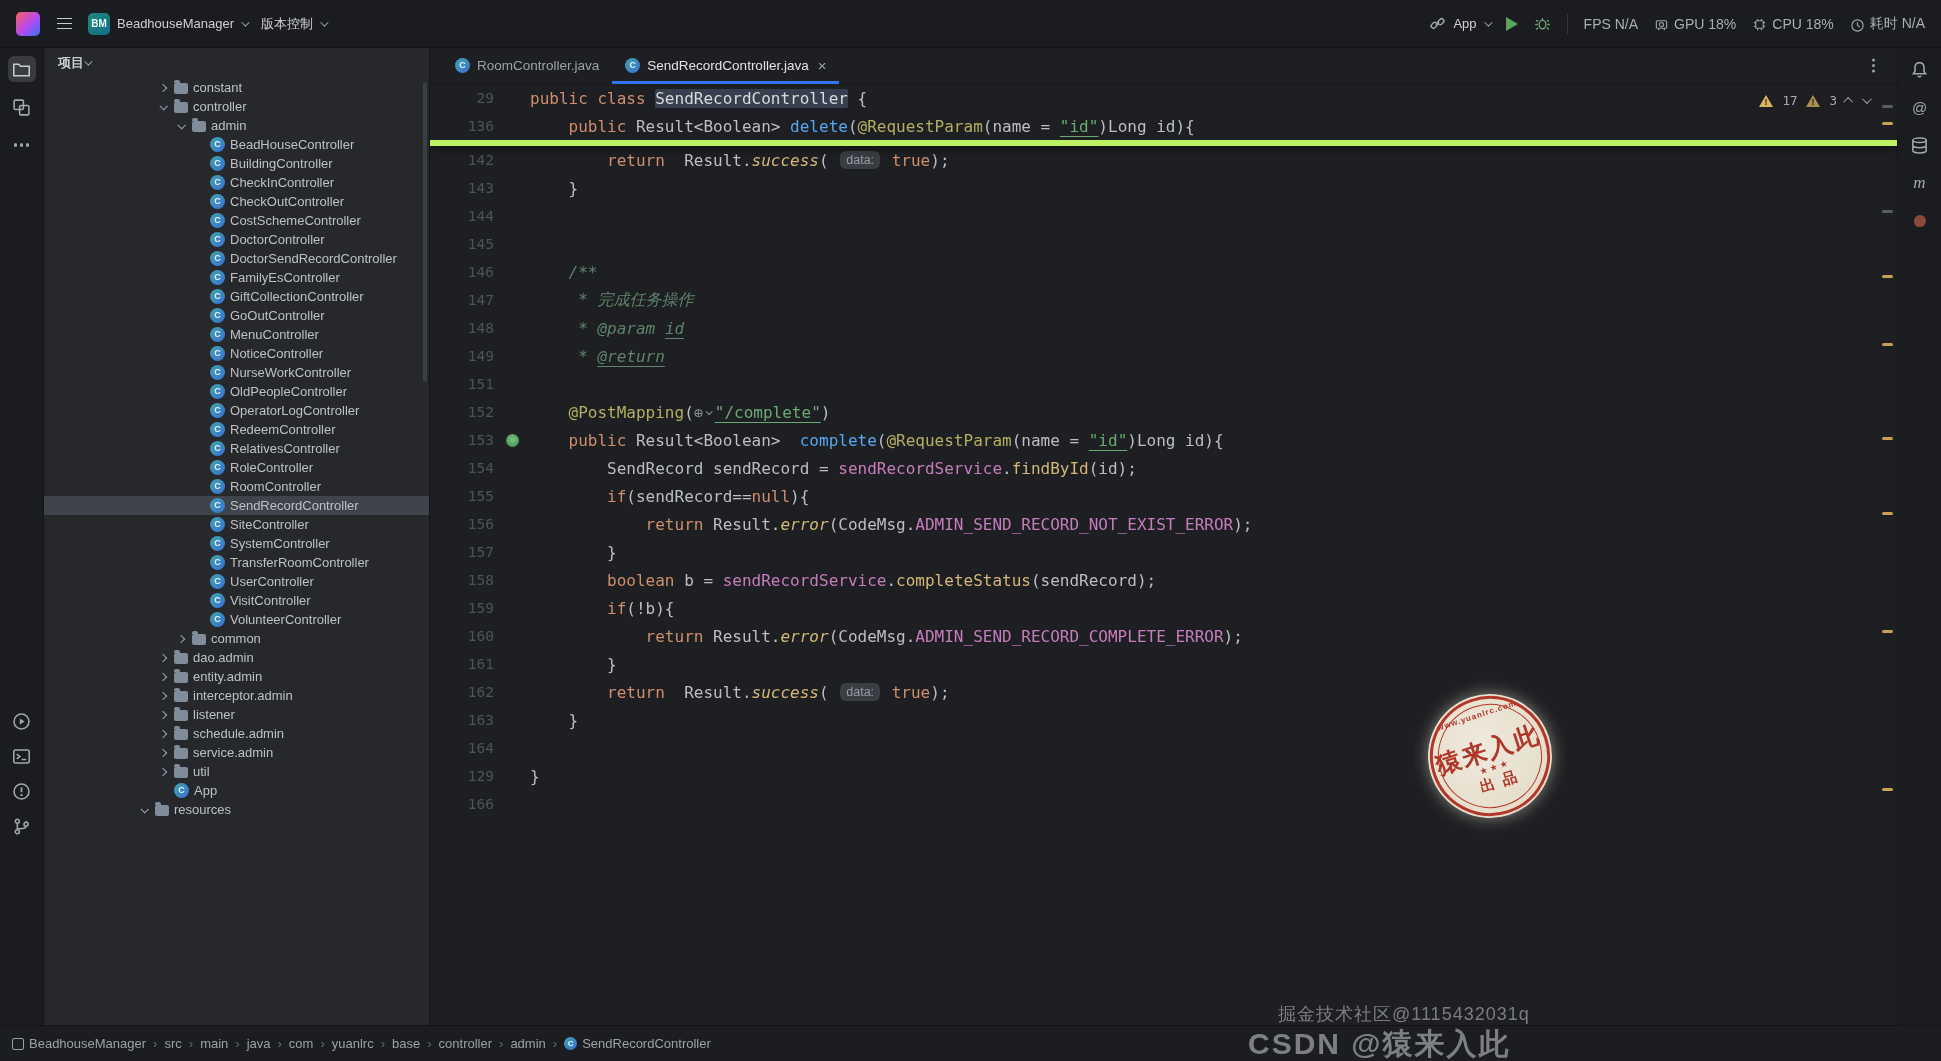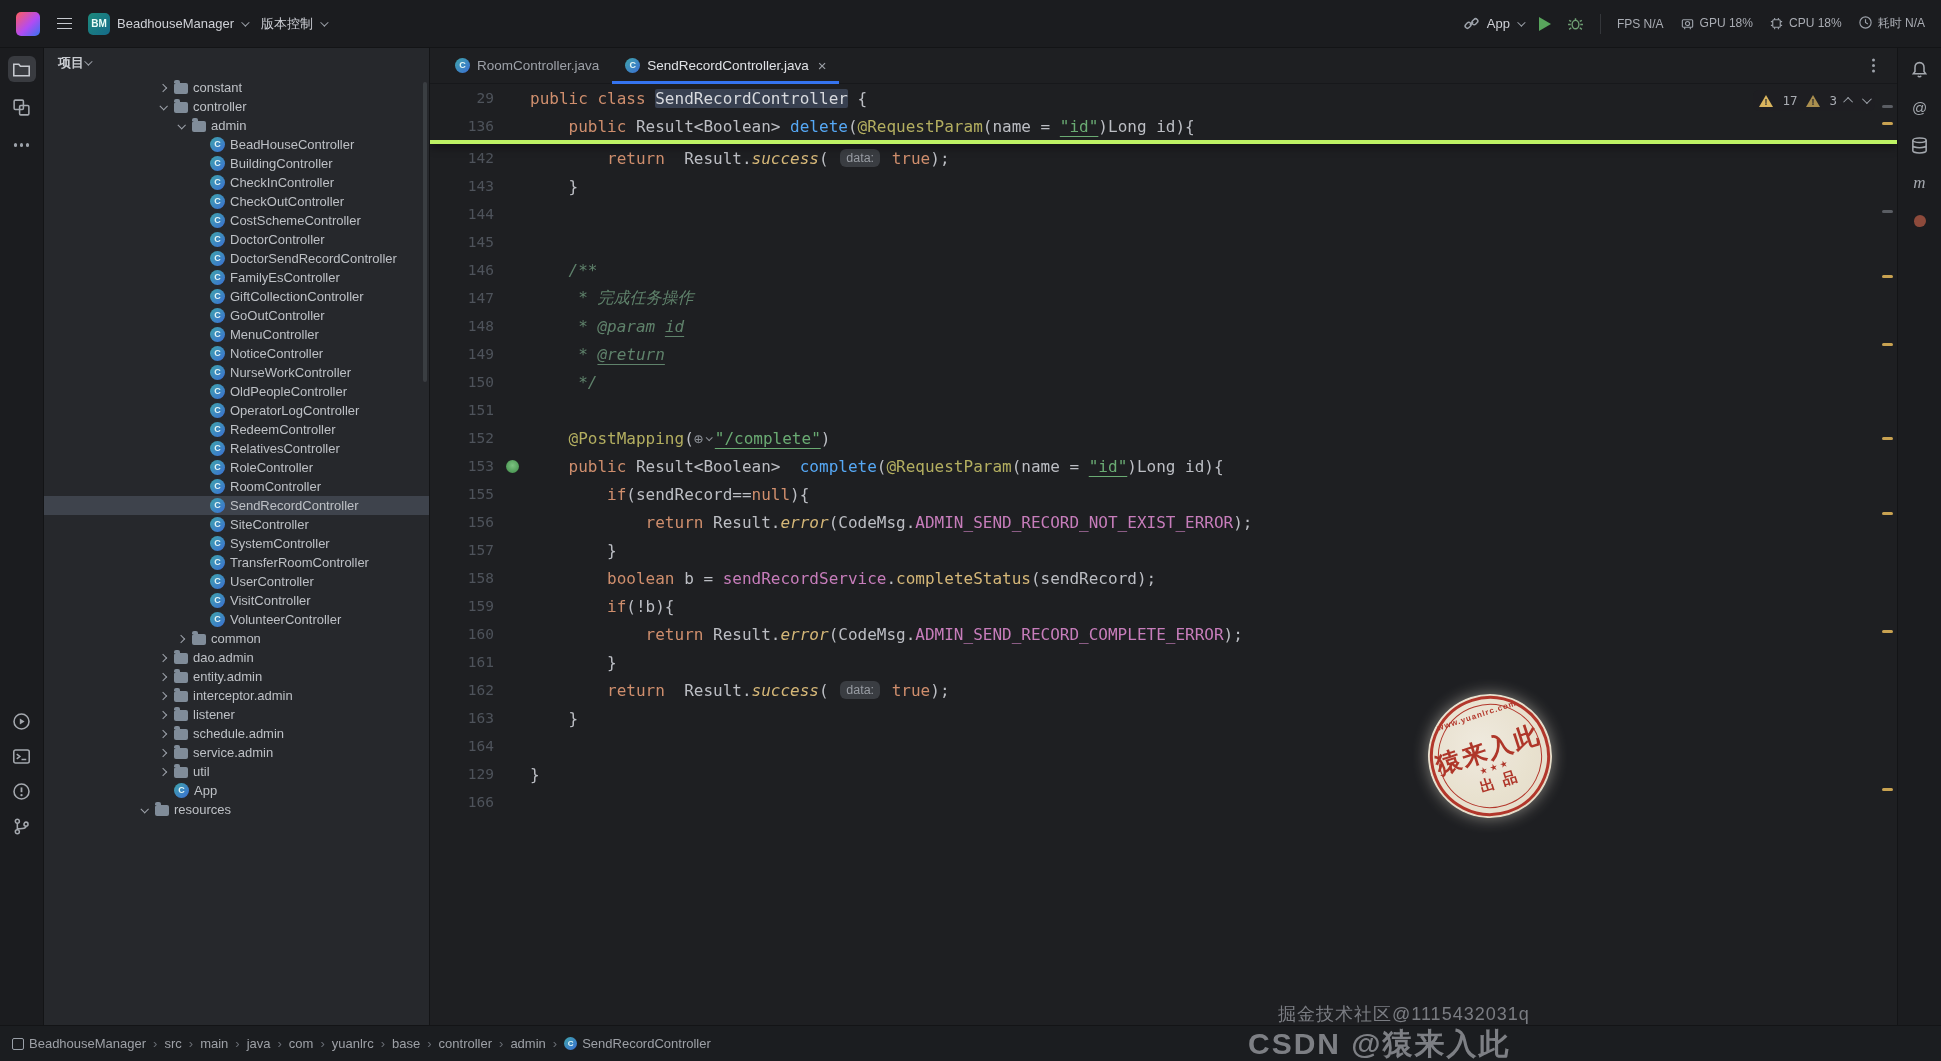--- a/index.html
+++ b/index.html
@@ -15,21 +15,21 @@
   .logo{width:24px;height:24px;border-radius:5px;background:linear-gradient(135deg,#fe5d5d,#b24bf3 55%,#3574f0)}
   .hwrap{width:20px;height:20px;display:flex;align-items:center;justify-content:center}
   .hbar{width:15px;height:1.6px;background:#c7cad0;box-shadow:0 -5px 0 #c7cad0,0 5px 0 #c7cad0}
   .badge{width:22px;height:22px;border-radius:5px;background:linear-gradient(135deg,#1d8a7c,#156a89);
          color:#eafcf7;font-weight:700;font-size:10px;display:flex;align-items:center;justify-content:center}
   .tbtext{color:#ced0d6;font-size:13px}
   .cdn{width:6px;height:6px;border-right:1.5px solid #9da2aa;border-bottom:1.5px solid #9da2aa;
        transform:rotate(45deg) translateY(-2px);display:inline-block}
   .item{display:flex;align-items:center;gap:7px;cursor:default}
   .play{width:0;height:0;border-left:12px solid #58a55c;border-top:7px solid transparent;border-bottom:7px solid transparent}
-  .perf{color:#a9acb3;font-size:12px;display:flex;align-items:flex-start;gap:5px}
+  .perf{color:#a9acb3;font-size:14px;display:flex;align-items:flex-end;gap:5px}
   .sep{width:1px;height:20px;background:#34363a}
 
   
   .main{display:flex;height:977px}
   .stripe{width:44px;background:#1b1c1f;display:flex;flex-direction:column;align-items:center;
           padding-top:8px;gap:12px;position:relative;flex:none}
   .stripe.left{border-right:1px solid #131416}
   .stripe.right{border-left:1px solid #131416}
   .sicon{width:28px;height:26px;display:flex;align-items:center;justify-content:center;border-radius:6px;color:#a4a8ae}
   .sicon.active{background:#393b40}
@@ -62,21 +62,21 @@
   .tab.active::after{content:"";position:absolute;left:0;right:0;bottom:-1px;height:3px;background:#3574f0}
   .tab-close{color:#9da1a8;font-size:15px;margin-left:2px}
   .tab-more{margin-left:auto;margin-right:14px;align-self:center;width:20px;height:20px;display:flex;align-items:center;justify-content:center}
   .vdots{width:3px;height:3px;border-radius:50%;background:#9da2aa;box-shadow:0 -5.5px 0 #9da2aa,0 5.5px 0 #9da2aa}
 
   .code{flex:1;position:relative;font-family:"DejaVu Sans Mono","DejaVu Sans",monospace;font-size:16px;overflow:hidden}
   .cl-row{display:flex;height:28px;align-items:center}
   .cl-num{width:64px;flex:none;text-align:right;color:#4e535b;font-size:14.5px}
   .cl-ico{width:36px;flex:none;display:flex;align-items:center;justify-content:center}
   .cl-code{white-space:pre;flex:1;min-width:0}
-  .sticky{position:relative;z-index:2;background:#1e1f22;border-bottom:4px solid #bef264;box-shadow:0 4px 8px rgba(0,0,0,.35)}
+  .sticky{position:relative;z-index:2;background:#1e1f22;border-bottom:6px solid #bef264;box-shadow:0 4px 8px rgba(0,0,0,.35)}
 
   .sg-pl{color:#bcbec4}
   .sg-kw{color:#cf8e6d}
   .sg-decl{color:#56a8f5}
   .sg-ann{color:#b3ae60}
   .sg-str,.sg-strU{color:#6aab73}
   .sg-strU{text-decoration:underline;text-underline-offset:4px}
   .sg-call{color:#d5b778}
   .sg-scall{color:#d5b778;font-style:italic}
   .sg-field{color:#c77dbb}
@@ -554,39 +554,39 @@
               <span class="cl-num">148</span>
               <span class="cl-ico"></span>
               <span class="cl-code"><span class="sg-doc">     * </span><span class="sg-doctag">@param </span><span class="sg-docU">id</span></span>
             </div>
             <div class="cl-row">
               <span class="cl-num">149</span>
               <span class="cl-ico"></span>
               <span class="cl-code"><span class="sg-doc">     * </span><span class="sg-docU">@return</span></span>
             </div>
             <div class="cl-row">
-              <span class="cl-num">150</span>
-              <span class="cl-ico"></span>
-              <span class="cl-code"><span class="sg-doc">     */</span></span>
-            </div>
-            <div class="cl-row">
               <span class="cl-num">151</span>
               <span class="cl-ico"></span>
             </div>
             <div class="cl-row">
               <span class="cl-num">152</span>
               <span class="cl-ico"></span>
               <span class="cl-code"><span class="sg-pl">    </span><span class="sg-ann">@PostMapping</span><span class="sg-pl">(</span><span class="ginlay"><span class="gi-globe">⊕</span><span class="gi-caret"></span></span><span class="sg-strU">"/complete"</span><span class="sg-pl">)</span></span>
             </div>
             <div class="cl-row">
               <span class="cl-num">153</span>
               <span class="cl-ico">
                 <span class="g-endpoint"></span>
               </span>
               <span class="cl-code"><span class="sg-pl">    </span><span class="sg-kw">public </span><span class="sg-pl">Result&lt;Boolean&gt;  </span><span class="sg-decl">complete</span><span class="sg-pl">(</span><span class="sg-ann">@RequestParam</span><span class="sg-pl">(name = </span><span class="sg-strU">"id"</span><span class="sg-pl">)Long id){</span></span>
+            </div>
+            <div class="cl-row">
+              <span class="cl-num">154</span>
+              <span class="cl-ico"></span>
+              <span class="cl-code"><span class="sg-pl">        SendRecord sendRecord = </span><span class="sg-field">sendRecordService</span><span class="sg-pl">.</span><span class="sg-call">findById</span><span class="sg-pl">(id);</span></span>
             </div>
             <div class="cl-row">
               <span class="cl-num">155</span>
               <span class="cl-ico"></span>
               <span class="cl-code"><span class="sg-pl">        </span><span class="sg-kw">if</span><span class="sg-pl">(sendRecord==</span><span class="sg-kw">null</span><span class="sg-pl">){</span></span>
             </div>
             <div class="cl-row">
               <span class="cl-num">156</span>
               <span class="cl-ico"></span>
               <span class="cl-code"><span class="sg-pl">            </span><span class="sg-kw">return</span><span class="sg-pl"> Result.</span><span class="sg-scall">error</span><span class="sg-pl">(CodeMsg.</span><span class="sg-const">ADMIN_SEND_RECORD_NOT_EXIST_ERROR</span><span class="sg-pl">);</span></span>

